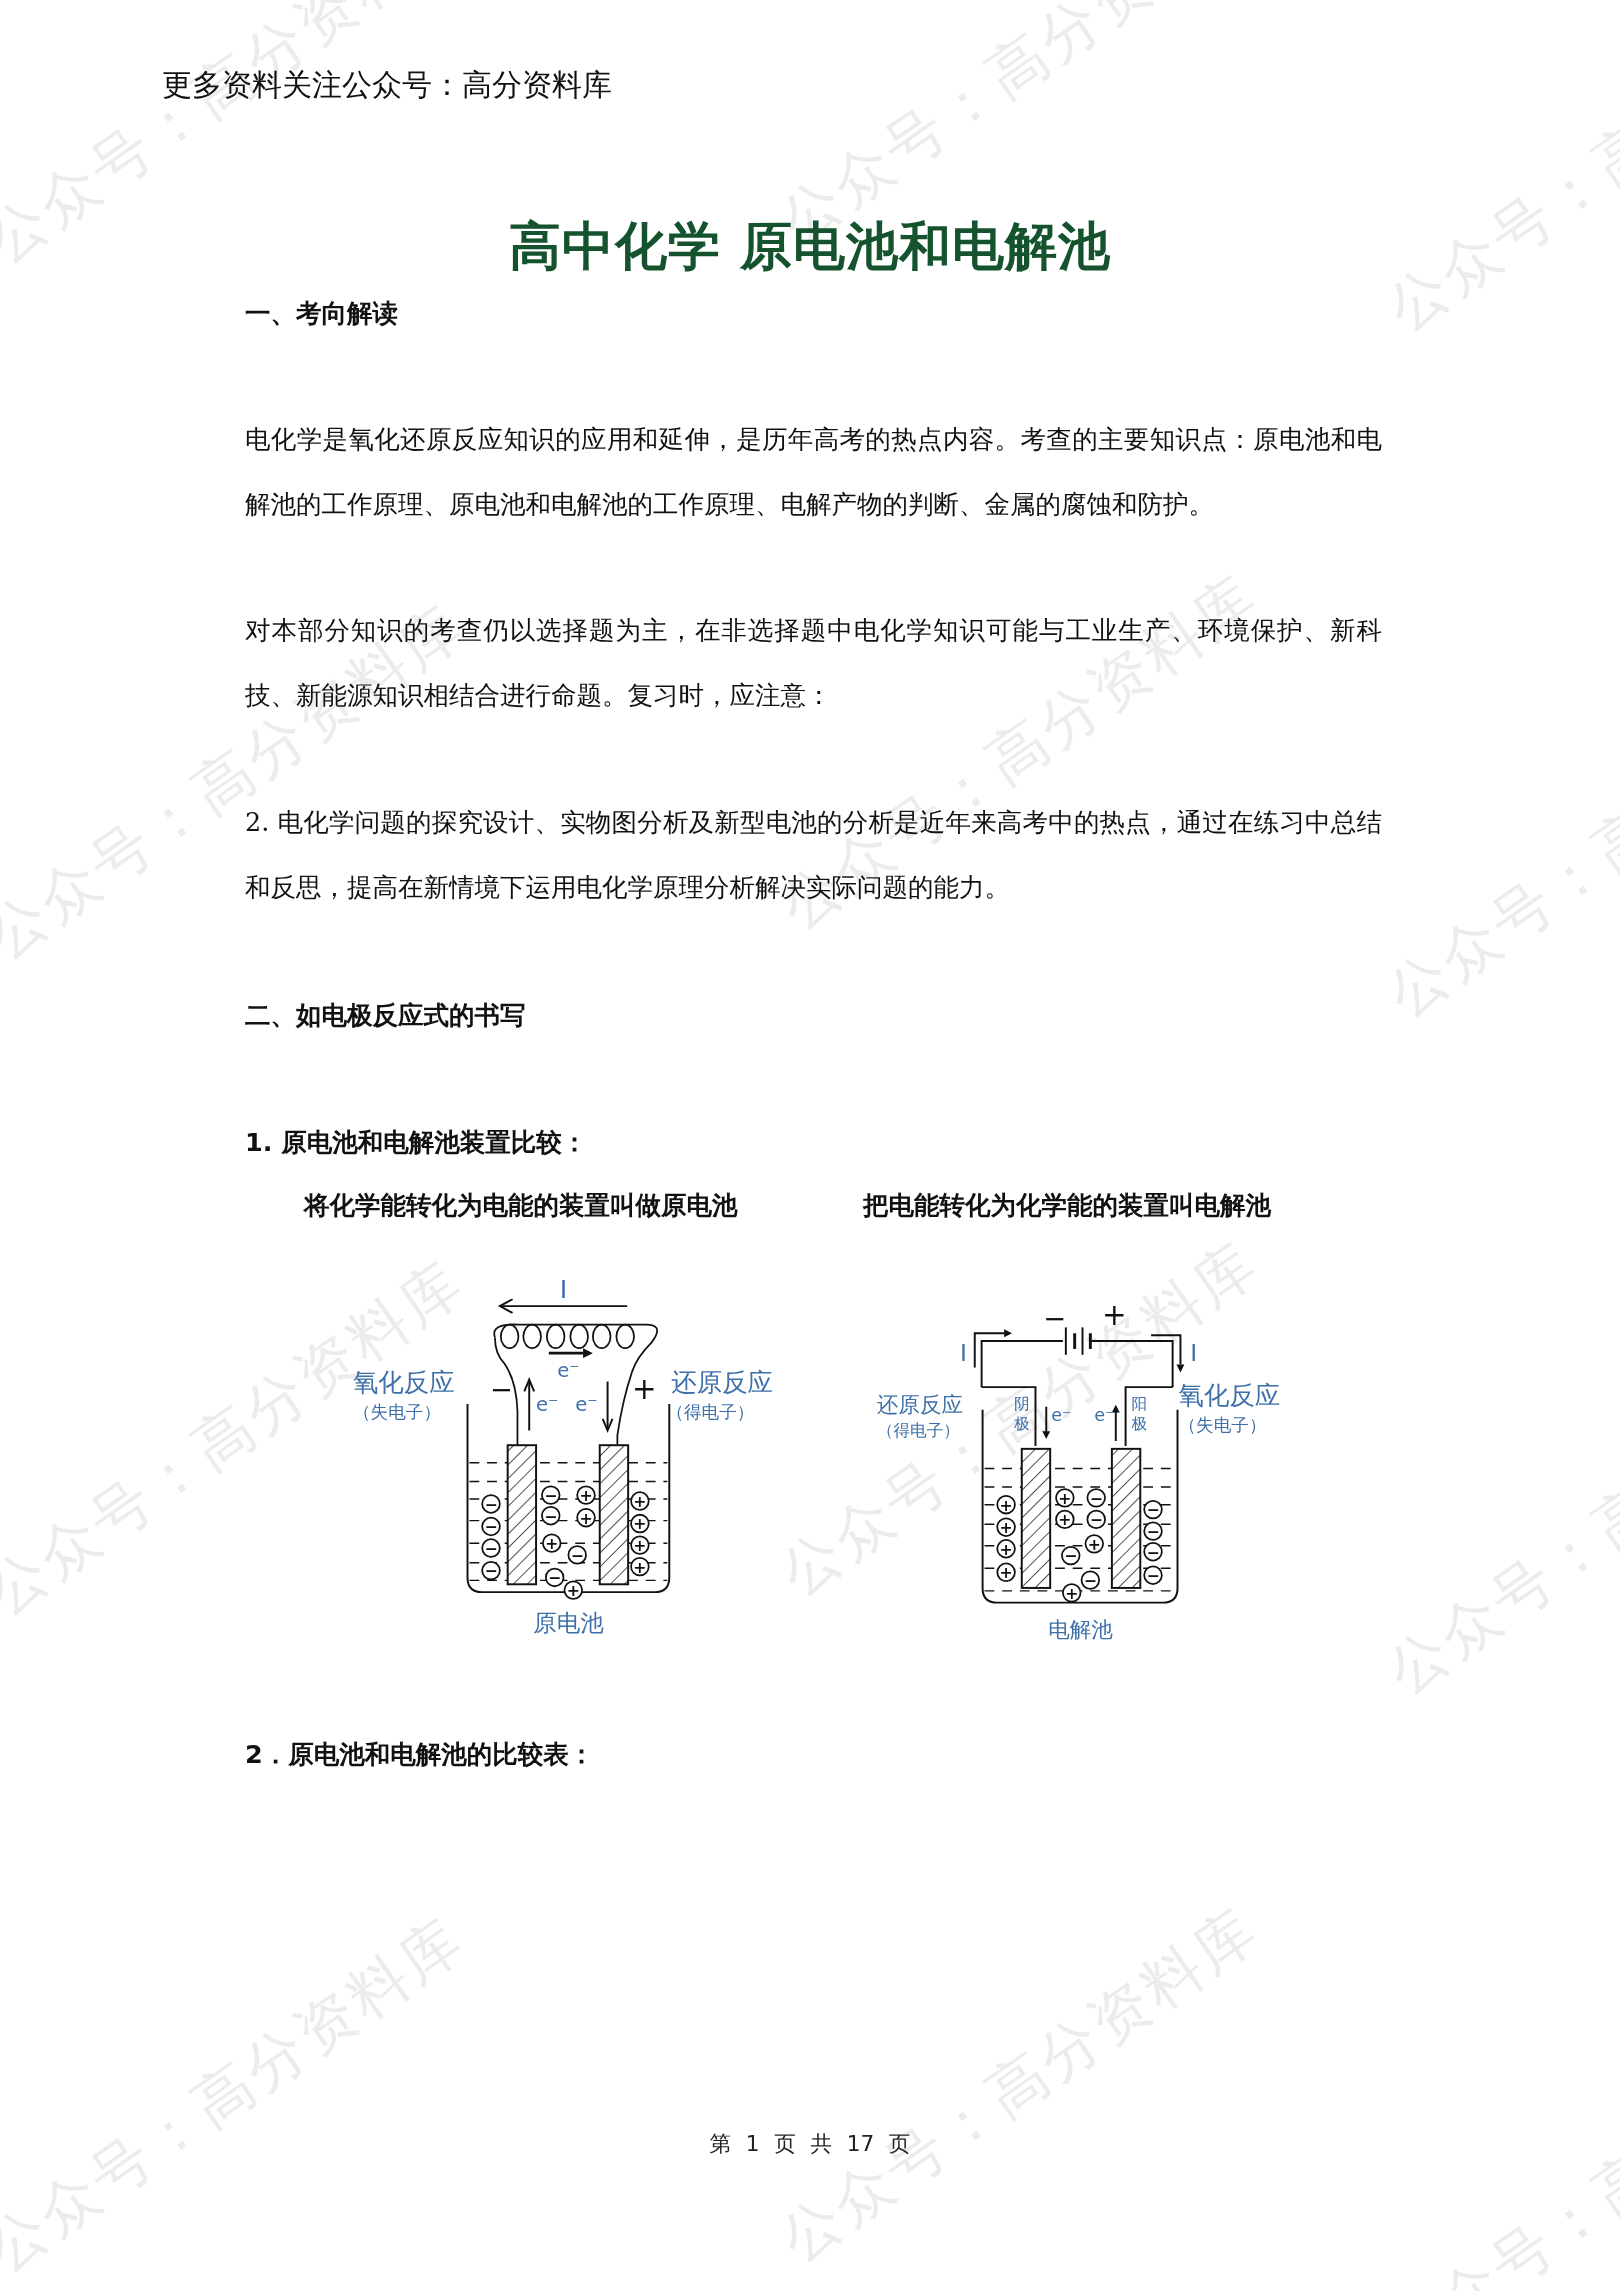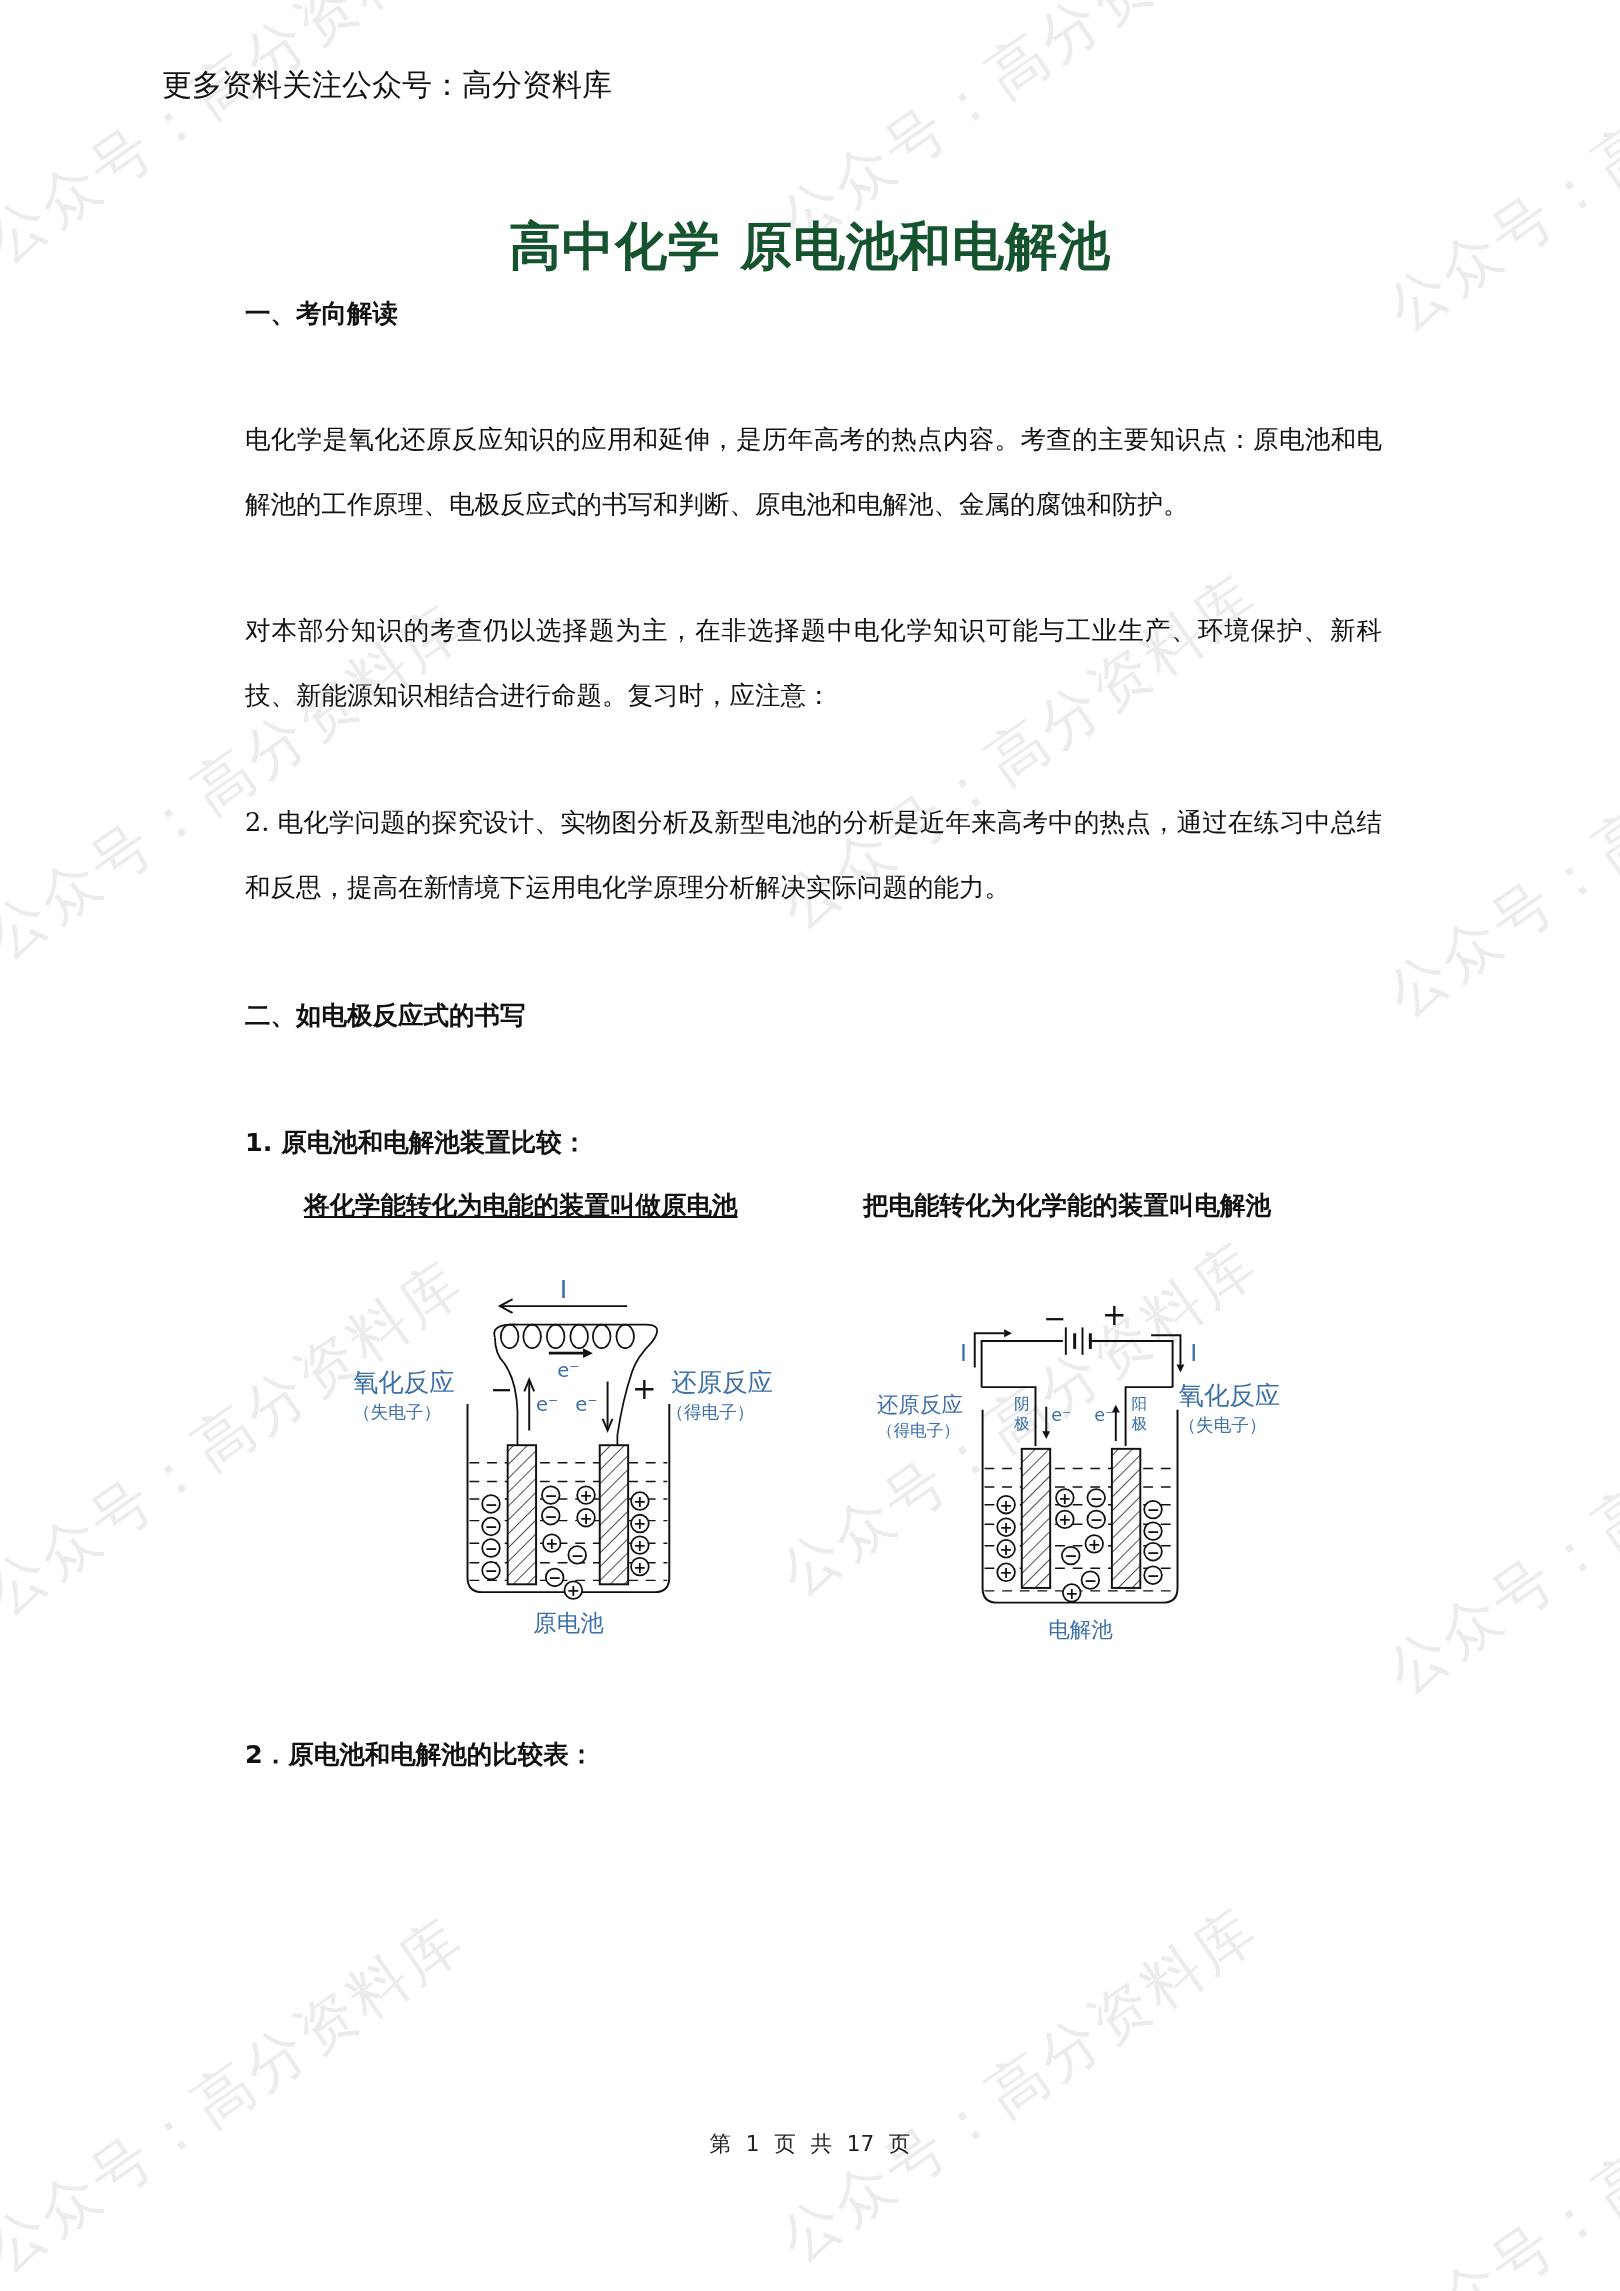--- a/index.html
+++ b/index.html
@@ -66,34 +66,34 @@
 </div>
 
 <div class="content">
 
   <div class="top-banner">更多资料关注公众号：高分资料库</div>
 
   <div class="doc-title">高中化学 原电池和电解池</div>
 
   <div class="h1" style="top:296px;">一、考向解读</div>
 
-  <div class="para" style="top:407px;">电化学是氧化还原反应知识的应用和延伸，是历年高考的热点内容。考查的主要知识点：原电池和电解池的工作原理、电极反应式的书写和判断、原电池和电解池、金属的腐蚀和防护。</div>
+  <div class="para" style="top:407px;">电化学是氧化还原反应知识的应用和延伸，是历年高考的热点内容。考查的主要知识点：原电池和电解池的工作原理、原电池和电解池的工作原理、电解产物的判断、金属的腐蚀和防护。</div>
 
   <div class="para" style="top:598px;">
     <span>对本部分知识的考查仍以选择题为主，在非选择题中电化学知识可能与工业生产、环境保护、新科技、新能源知识相结合进行命题。</span><span class="bold">复习时，应注意：</span>
   </div>
 
 
   <div class="para" style="top:790px;">2. 电化学问题的探究设计、实物图分析及新型电池的分析是近年来高考中的热点，通过在练习中总结和反思，提高在新情境下运用电化学原理分析解决实际问题的能力。</div>
 
   <div class="h1" style="top:998px;">二、如电极反应式的书写</div>
 
   <div class="sub-h" style="left:245px;top:1125px;">1. 原电池和电解池装置比较：</div>
 
-  <div class="sub-h" style="left:304px;top:1188px;text-decoration:underline;">将化学能转化为电能的装置叫做原电池</div>
+  <div class="sub-h" style="left:304px;top:1188px;">将化学能转化为电能的装置叫做原电池</div>
   <div class="sub-h" style="left:863px;top:1188px;">把电能转化为化学能的装置叫电解池</div>
 
   <div class="diagram" style="left:348px;top:1264px;">
     <svg width="431" height="382" viewBox="0 0 440 390">
 
       <line x1="285" y1="43" x2="155" y2="43" stroke="#111" stroke-width="2"></line>
       <polyline points="168,36 155,43 168,50" fill="none" stroke="#111" stroke-width="2"></polyline>
       <text class="lbl" x="220" y="35" font-size="26" text-anchor="middle">I</text>
 
       <path d="M150 75 Q145 60 175 62 L300 62 Q325 60 310 80 Q295 95 290 110 Q280 140 275 175 L275 188" fill="none" stroke="#111" stroke-width="1.8"></path>

